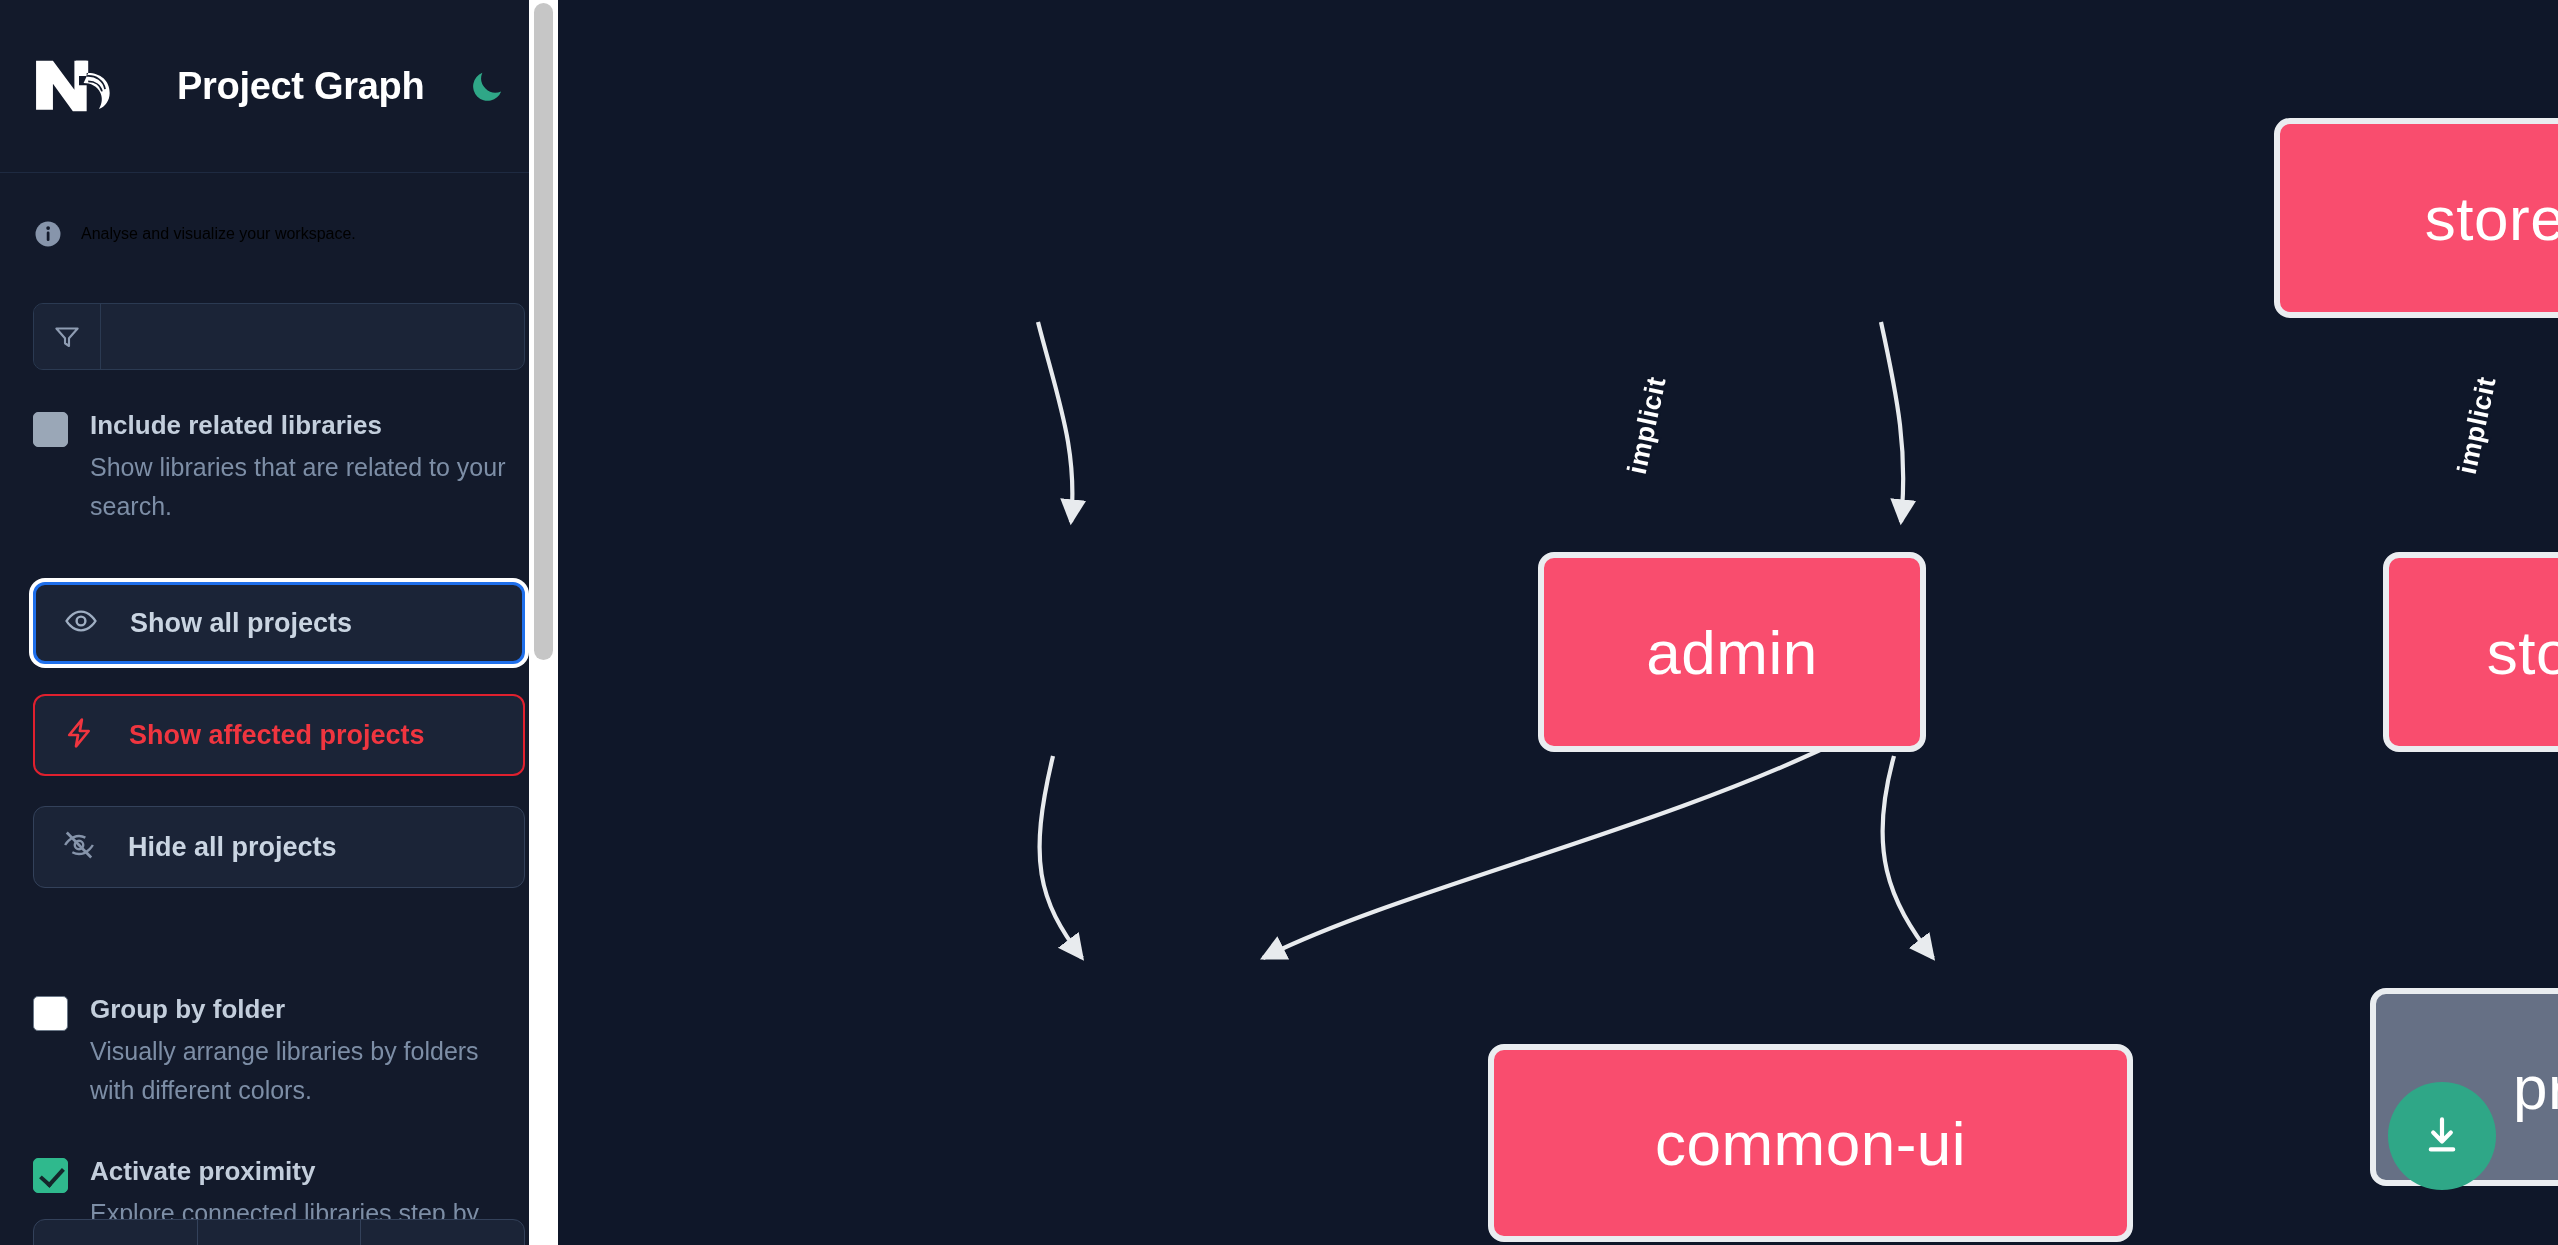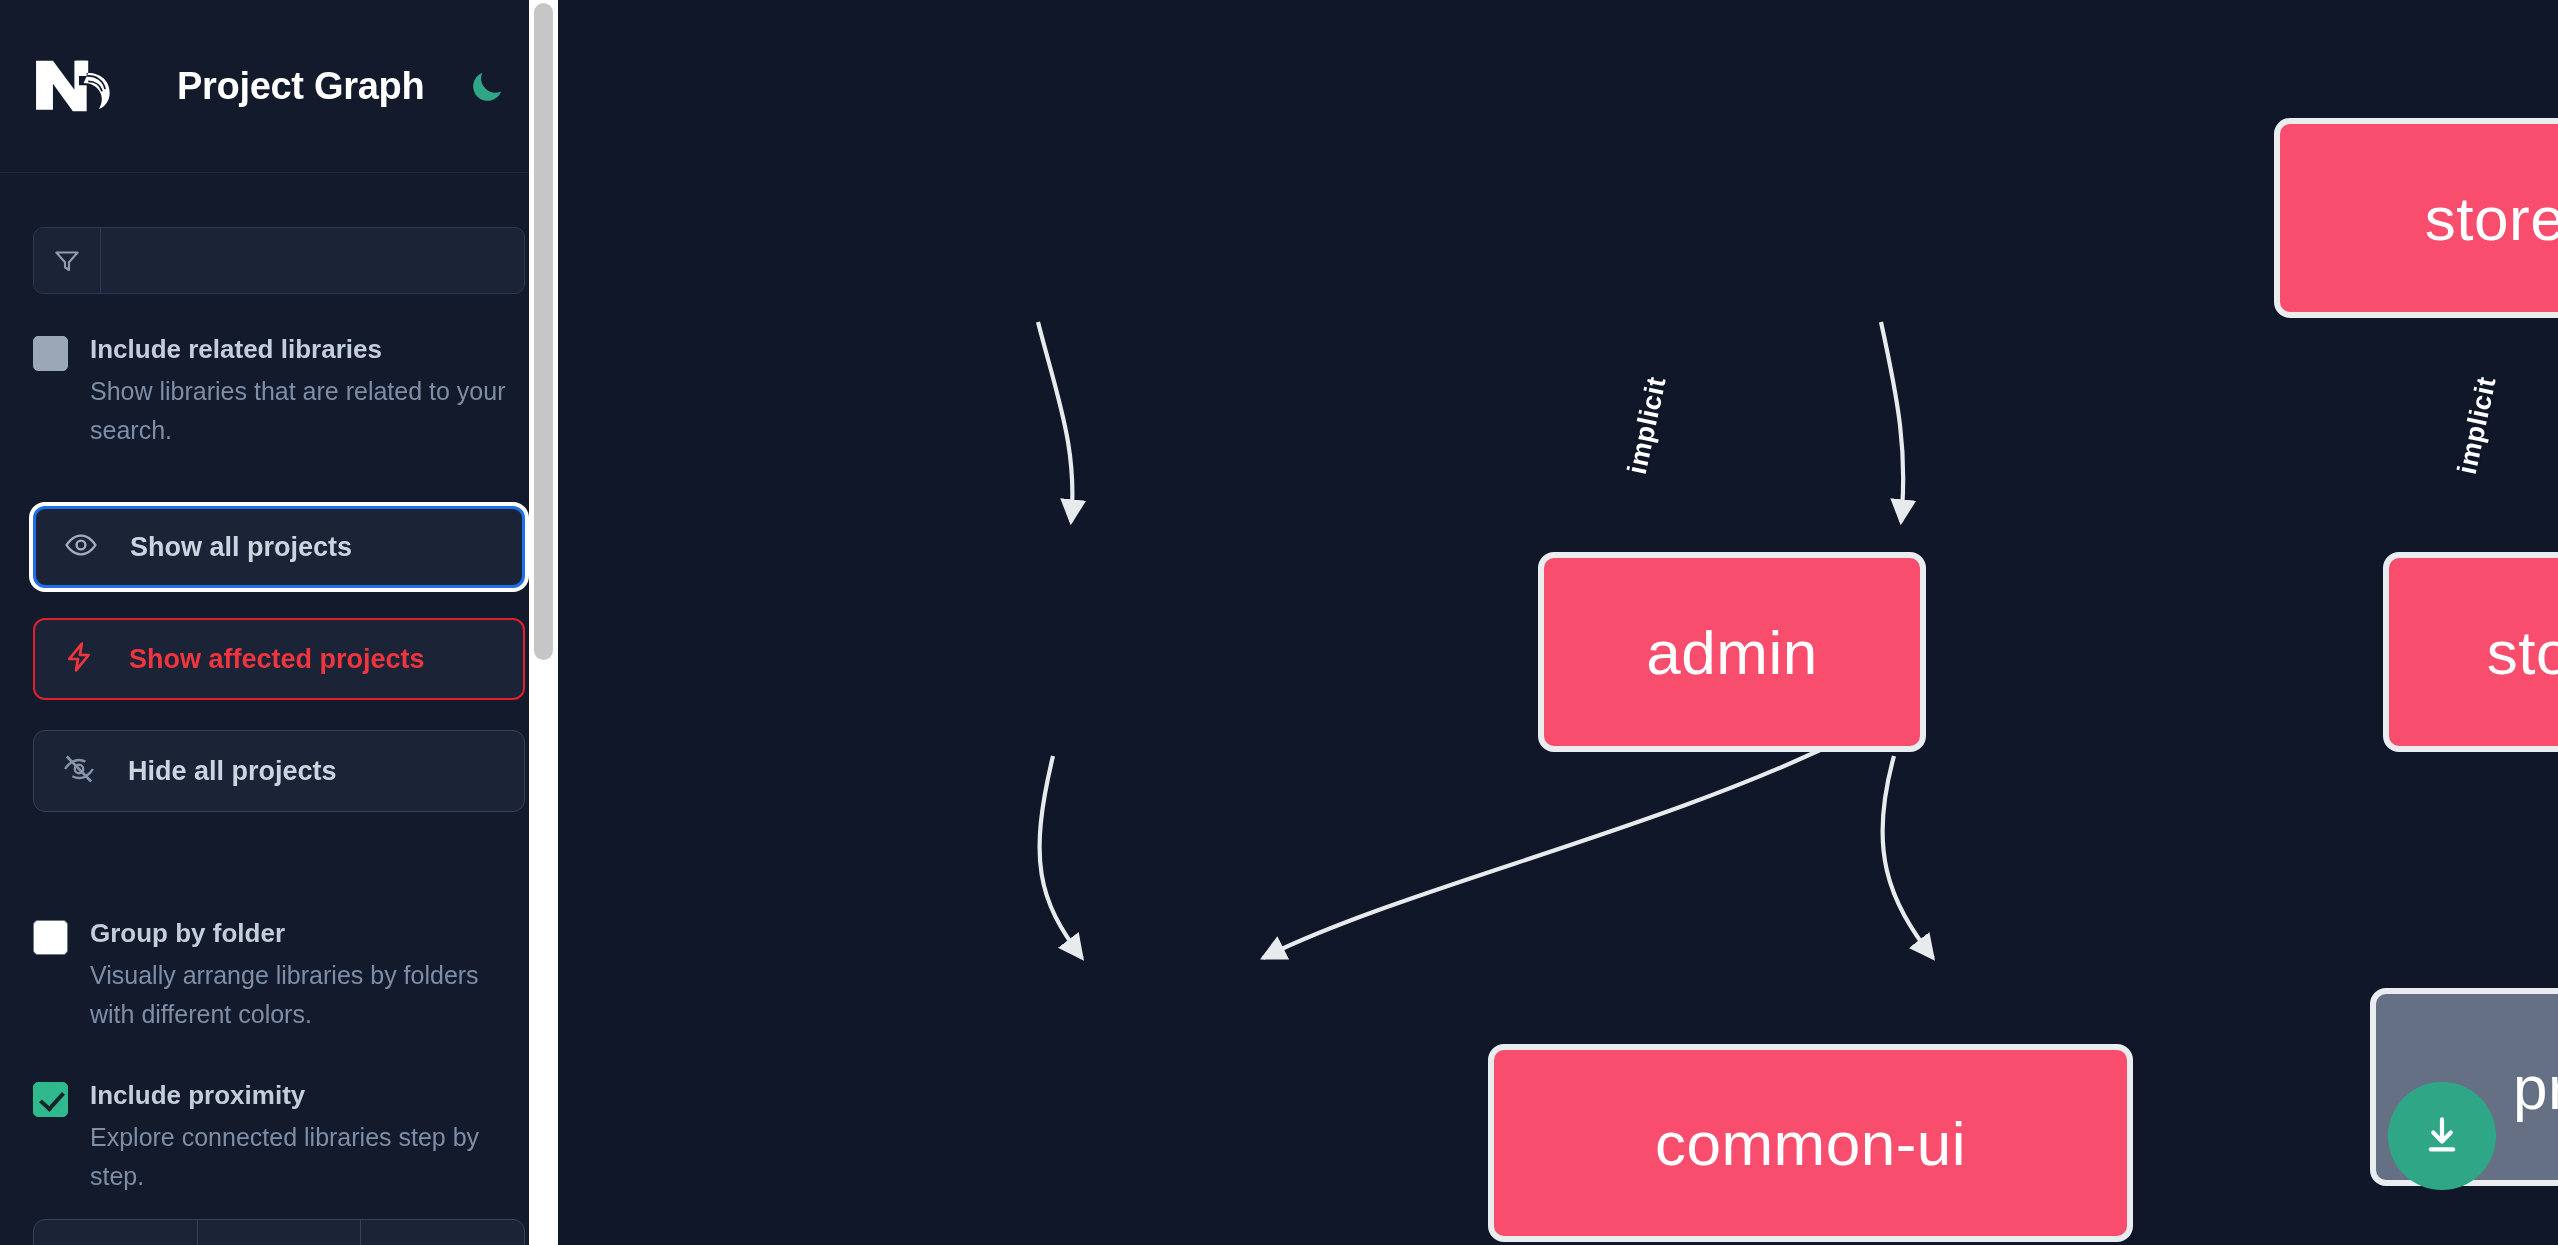--- a/index.html
+++ b/index.html
@@ -211,20 +211,30 @@
           </svg>
         </span>
         <span class="app-title">Project Graph</span>
         <span class="theme-toggle">
           <svg viewBox="0 0 24 24" width="40" height="40" aria-hidden="true">
             <path fill="#2FA787" d="M20.5 15.3A8.6 8.6 0 0 1 9.2 4.1a8.7 8.7 0 1 0 11.3 11.2z"></path>
           </svg>
         </span>
       </div>
 
+      <div class="sb-info">
+        <span class="info-icon">
+          <svg viewBox="0 0 24 24" width="30" height="30" aria-hidden="true">
+            <circle cx="12" cy="12" r="10" fill="#8795AB"></circle>
+            <rect x="11" y="10" width="2.2" height="7.5" rx="1" fill="#131A2B"></rect>
+            <circle cx="12.1" cy="7.2" r="1.5" fill="#131A2B"></circle>
+          </svg>
+        </span>
+        <span>Analyse and visualize your workspace.</span>
+      </div>
 
       <div class="sb-body">
 
         <div class="search-wrap">
           <span class="search-icon-box">
             <svg viewBox="0 0 24 24" width="30" height="30" aria-hidden="true">
               <path fill="none" stroke="#8E9CB2" stroke-width="1.7" stroke-linejoin="round" d="M3.5 5.2h17L13.6 13v6.2L10.4 17v-4z"></path>
             </svg>
           </span>
         </div>
@@ -277,21 +287,21 @@
           <span class="cb white"></span>
           <span class="check-texts">
             <span class="check-label" style="display:block">Group by folder</span>
             <span class="check-desc" style="display:block">Visually arrange libraries by folders with different colors.</span>
           </span>
         </div>
 
         <div class="check-row">
           <span class="cb green"></span>
           <span class="check-texts">
-            <span class="check-label" style="display:block">Include proximity</span>
+            <span class="check-label" style="display:block">Activate proximity</span>
             <span class="check-desc" style="display:block">Explore connected libraries step by step.</span>
           </span>
         </div>
 
       </div>
 
       <div class="seg-group">
         <span class="seg"></span>
         <span class="seg"></span>
         <span class="seg"></span>

